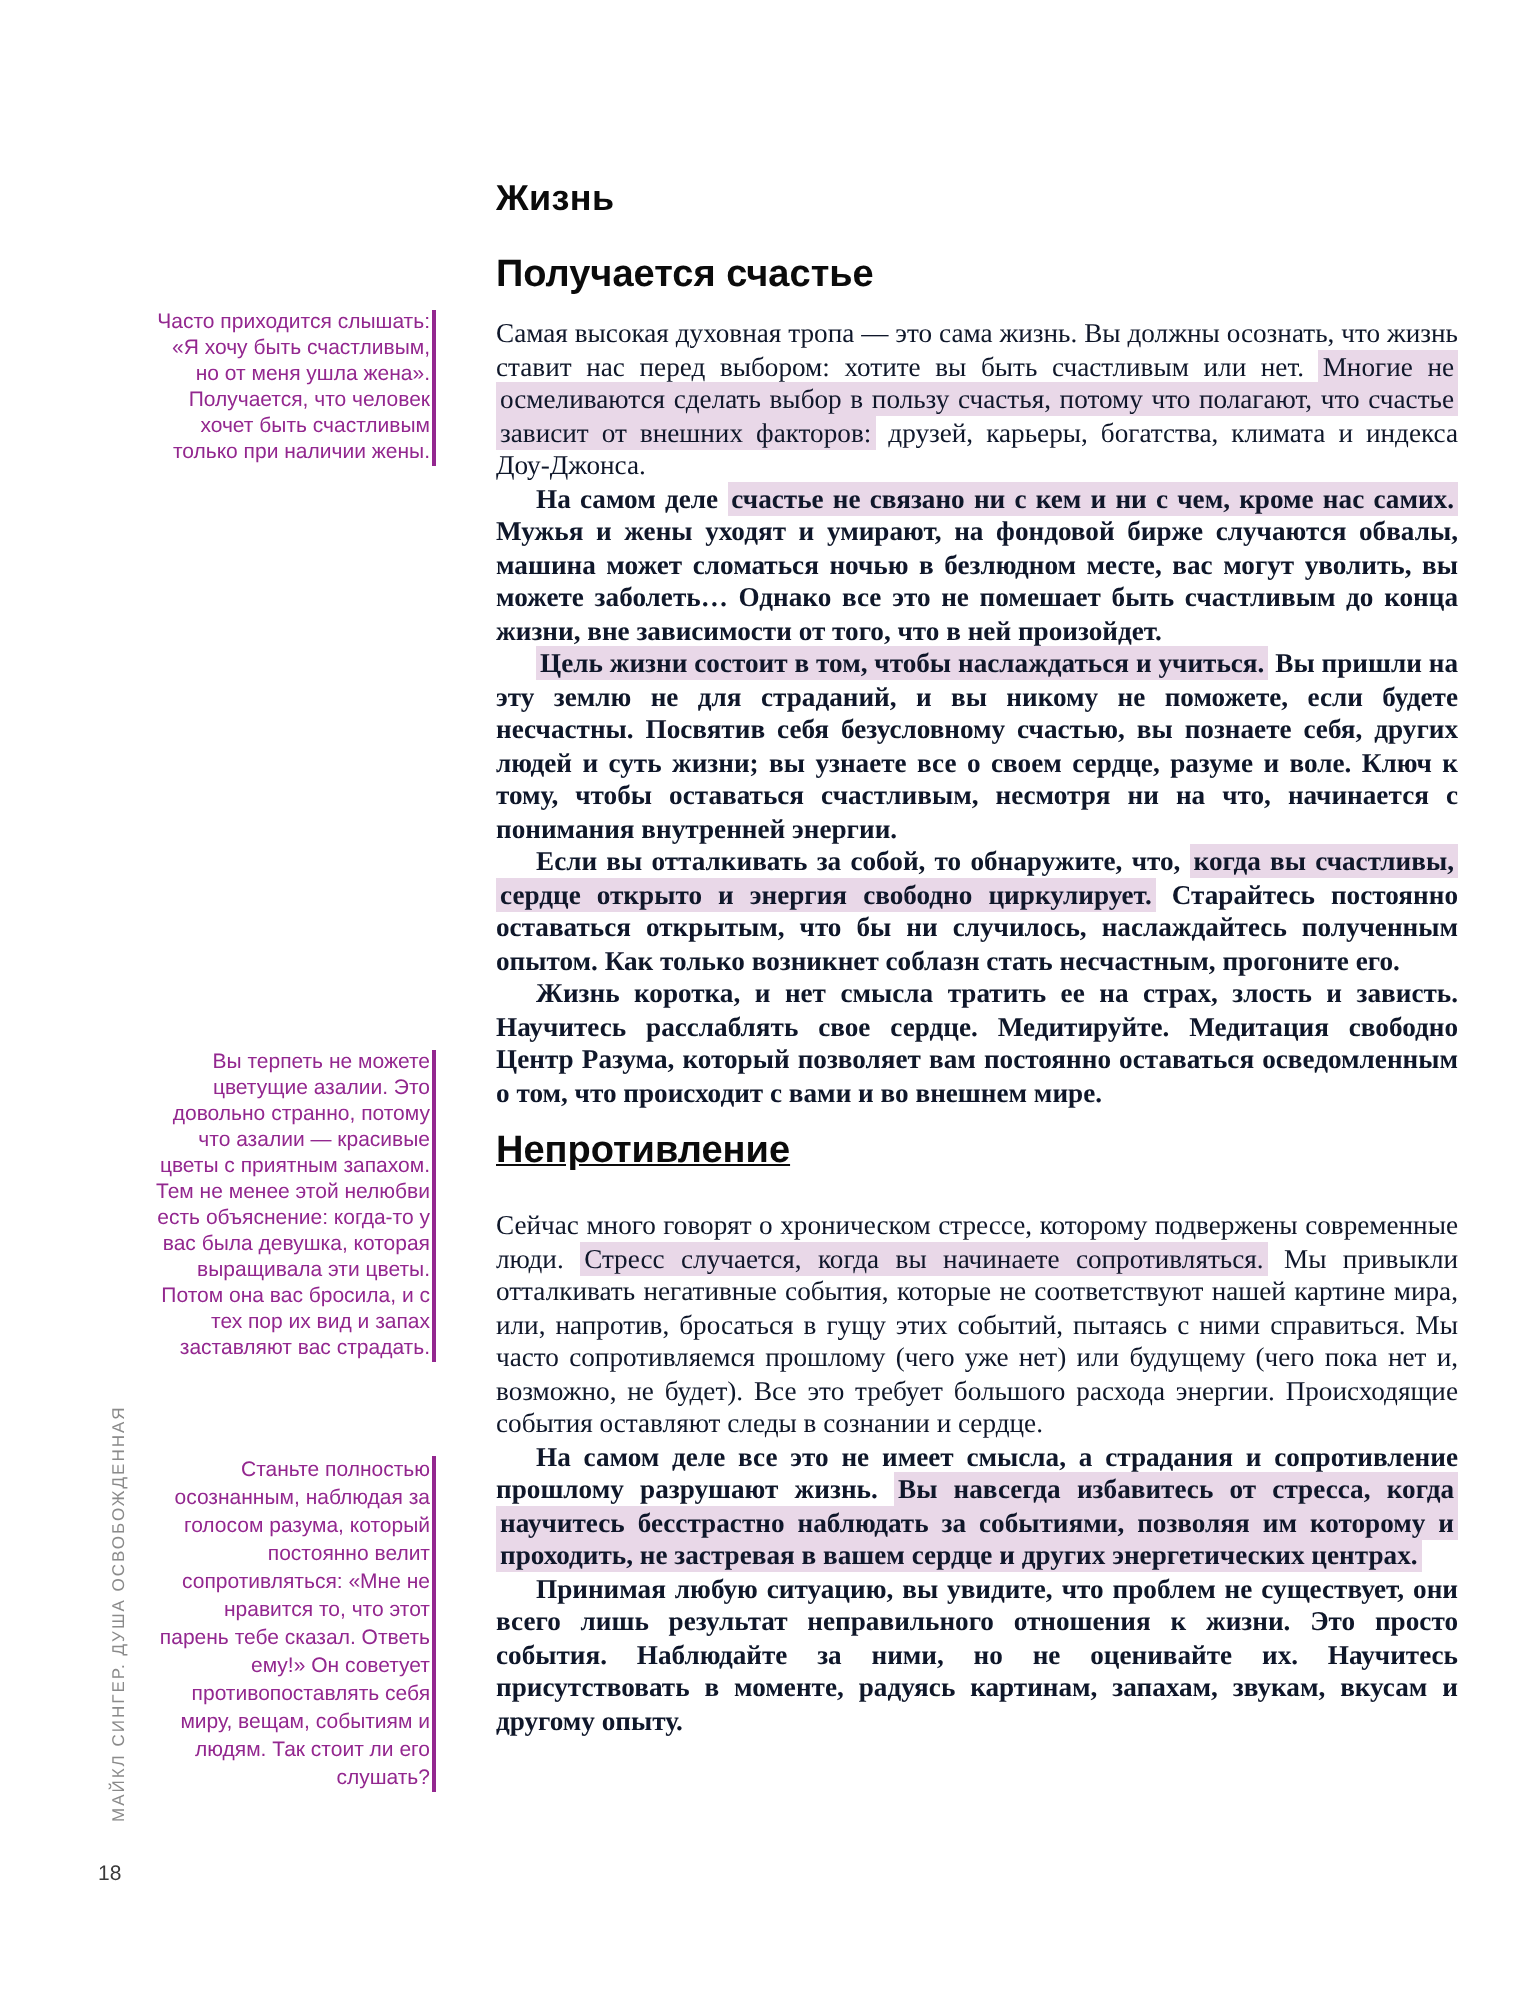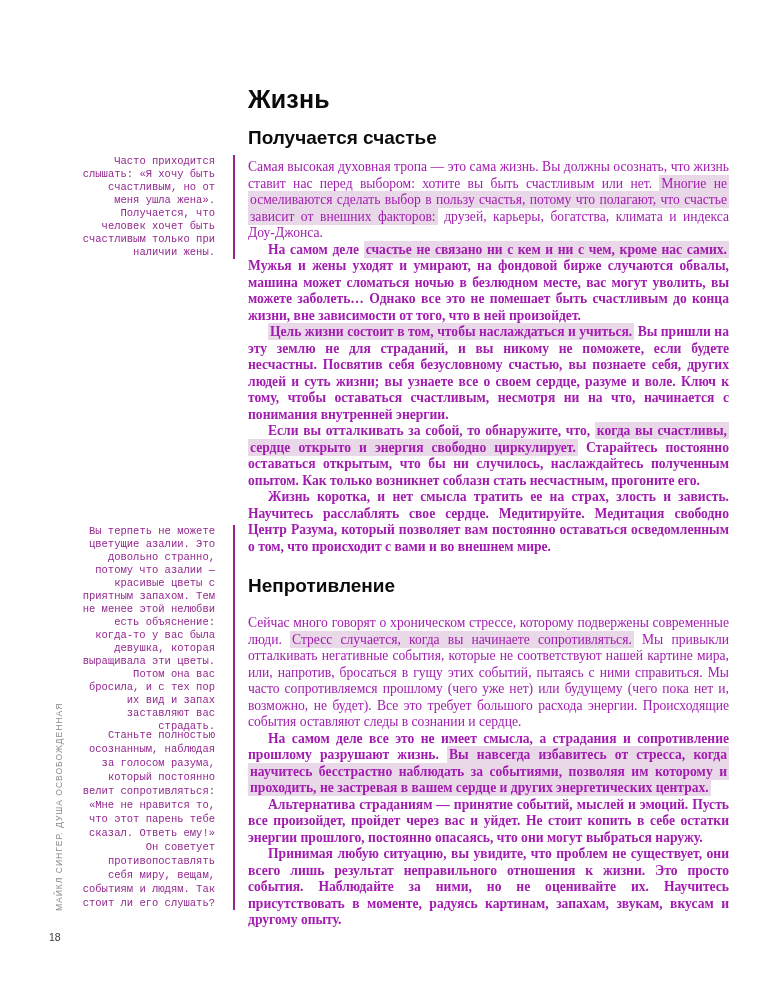--- a/index.html
+++ b/index.html
@@ -18,57 +18,57 @@
   .content {
     position: absolute;
     left: 248px; top: 0;
     width: 481px;
     padding-top: 86px;
     color: #222222;
   }
   .chapter-title {
     font-family: "Liberation Sans", sans-serif;
     font-weight: 700;
-    font-size: 25px;
+    font-size: 18px;
     line-height: 26px;
     color: #0b0b0b;
     margin: 0 0 15px 0;
     letter-spacing: 0.2px;
   }
   .section-heading {
     font-family: "Liberation Sans", sans-serif;
     font-weight: 700;
     font-size: 19px;
     line-height: 22px;
     color: #0b0b0b;
     margin: 0 0 10px 0;
   }
-  .section + .section .section-heading { margin-top: 20px; margin-bottom: 18px; }
+  .section + .section .section-heading { margin-top: 10px; margin-bottom: 18px; text-decoration: underline; }
   .para {
     font-size: 13.6px;
     line-height: 16.5px;
     text-align: justify;
-    color: #a21caf;
+    color: #0f172a;
   }
   .para.indent { text-indent: 20px; font-weight: bold; }
   .hl {
     background: var(--highlight, #e9d8e8);
     padding: 1px 2px;
     box-decoration-break: clone;
     -webkit-box-decoration-break: clone;
   }
   
   .margin-note {
     position: absolute;
     left: 77px;
     width: 138px;
-    padding-right: 18px;
+    padding-right: 1px;
     border-right: 2px solid var(--accent, #93278f);
     text-align: right;
-    font-family: Liberation Mono, monospace;
+    font-family: Liberation Sans, sans-serif;
     font-size: 10.5px;
     line-height: 13px;
     color: var(--accent, #93278f);
   }
   .note-1 { top: 155px; }
   .note-2 { top: 525px; }
   .note-3 { top: 728px; line-height: 14px; }
   
   .spine {
     position: absolute;
@@ -107,21 +107,20 @@
           <p class="para indent"><span>Если вы отталкивать за собой, то обнаружите, что, </span><span class="hl">когда вы счастливы, сердце открыто и энергия свободно циркулирует.</span><span> Старайтесь постоянно оставаться открытым, что бы ни случилось, наслаждайтесь полученным опытом. Как только возникнет соблазн стать несчастным, прогоните его.</span></p>
           <p class="para indent"><span>Жизнь коротка, и нет смысла тратить ее на страх, злость и зависть. Научитесь расслаблять свое сердце. Медитируйте. Медитация свободно Центр Разума, который позволяет вам постоянно оставаться осведомленным о том, что происходит с вами и во внешнем мире.</span></p>
         </div>
     </section>
 
     <section class="section">
       <h2 class="section-heading">Непротивление</h2>
       <div class="paras">
           <p class="para"><span>Сейчас много говорят о хроническом стрессе, которому подвержены современные люди. </span><span class="hl">Стресс случается, когда вы начинаете сопротивляться.</span><span> Мы привыкли отталкивать негативные события, которые не соответствуют нашей картине мира, или, напротив, бросаться в гущу этих событий, пытаясь с ними справиться. Мы часто сопротивляемся прошлому (чего уже нет) или будущему (чего пока нет и, возможно, не будет). Все это требует большого расхода энергии. Происходящие события оставляют следы в сознании и сердце.</span></p>
           <p class="para indent"><span>На самом деле все это не имеет смысла, а страдания и сопротивление прошлому разрушают жизнь. </span><span class="hl">Вы навсегда избавитесь от стресса, когда научитесь бесстрастно наблюдать за событиями, позволяя им которому и проходить, не застревая в вашем сердце и других энергетических центрах.</span></p>
-          <p class="para indent"><span>Альтернатива страданиям — принятие событий, мыслей и эмоций. Пусть все произойдет, пройдет через вас и уйдет. Не стоит копить в себе остатки энергии прошлого, постоянно опасаясь, что они могут выбраться наружу.</span></p>
           <p class="para indent"><span>Принимая любую ситуацию, вы увидите, что проблем не существует, они всего лишь результат неправильного отношения к жизни. Это просто события. Наблюдайте за ними, но не оценивайте их. Научитесь присутствовать в моменте, радуясь картинам, запахам, звукам, вкусам и другому опыту.</span></p>
         </div>
     </section>
   </main>
 
   <aside class="margin-note note-1">Часто приходится слышать: «Я хочу быть счастливым, но от меня ушла жена». Получается, что человек хочет быть счастливым только при наличии жены.</aside>
   <aside class="margin-note note-2">Вы терпеть не можете цветущие азалии. Это довольно странно, потому что азалии — красивые цветы с приятным запахом. Тем не менее этой нелюбви есть объяснение: когда-то у вас была девушка, которая выращивала эти цветы. Потом она вас бросила, и с тех пор их вид и запах заставляют вас страдать.</aside>
   <aside class="margin-note note-3">Станьте полностью осознанным, наблюдая за голосом разума, который постоянно велит сопротивляться: «Мне не нравится то, что этот парень тебе сказал. Ответь ему!» Он советует противопоставлять себя миру, вещам, событиям и людям. Так стоит ли его слушать?</aside>
 
   <div class="spine">МАЙКЛ СИНГЕР. ДУША ОСВОБОЖДЕННАЯ</div>

